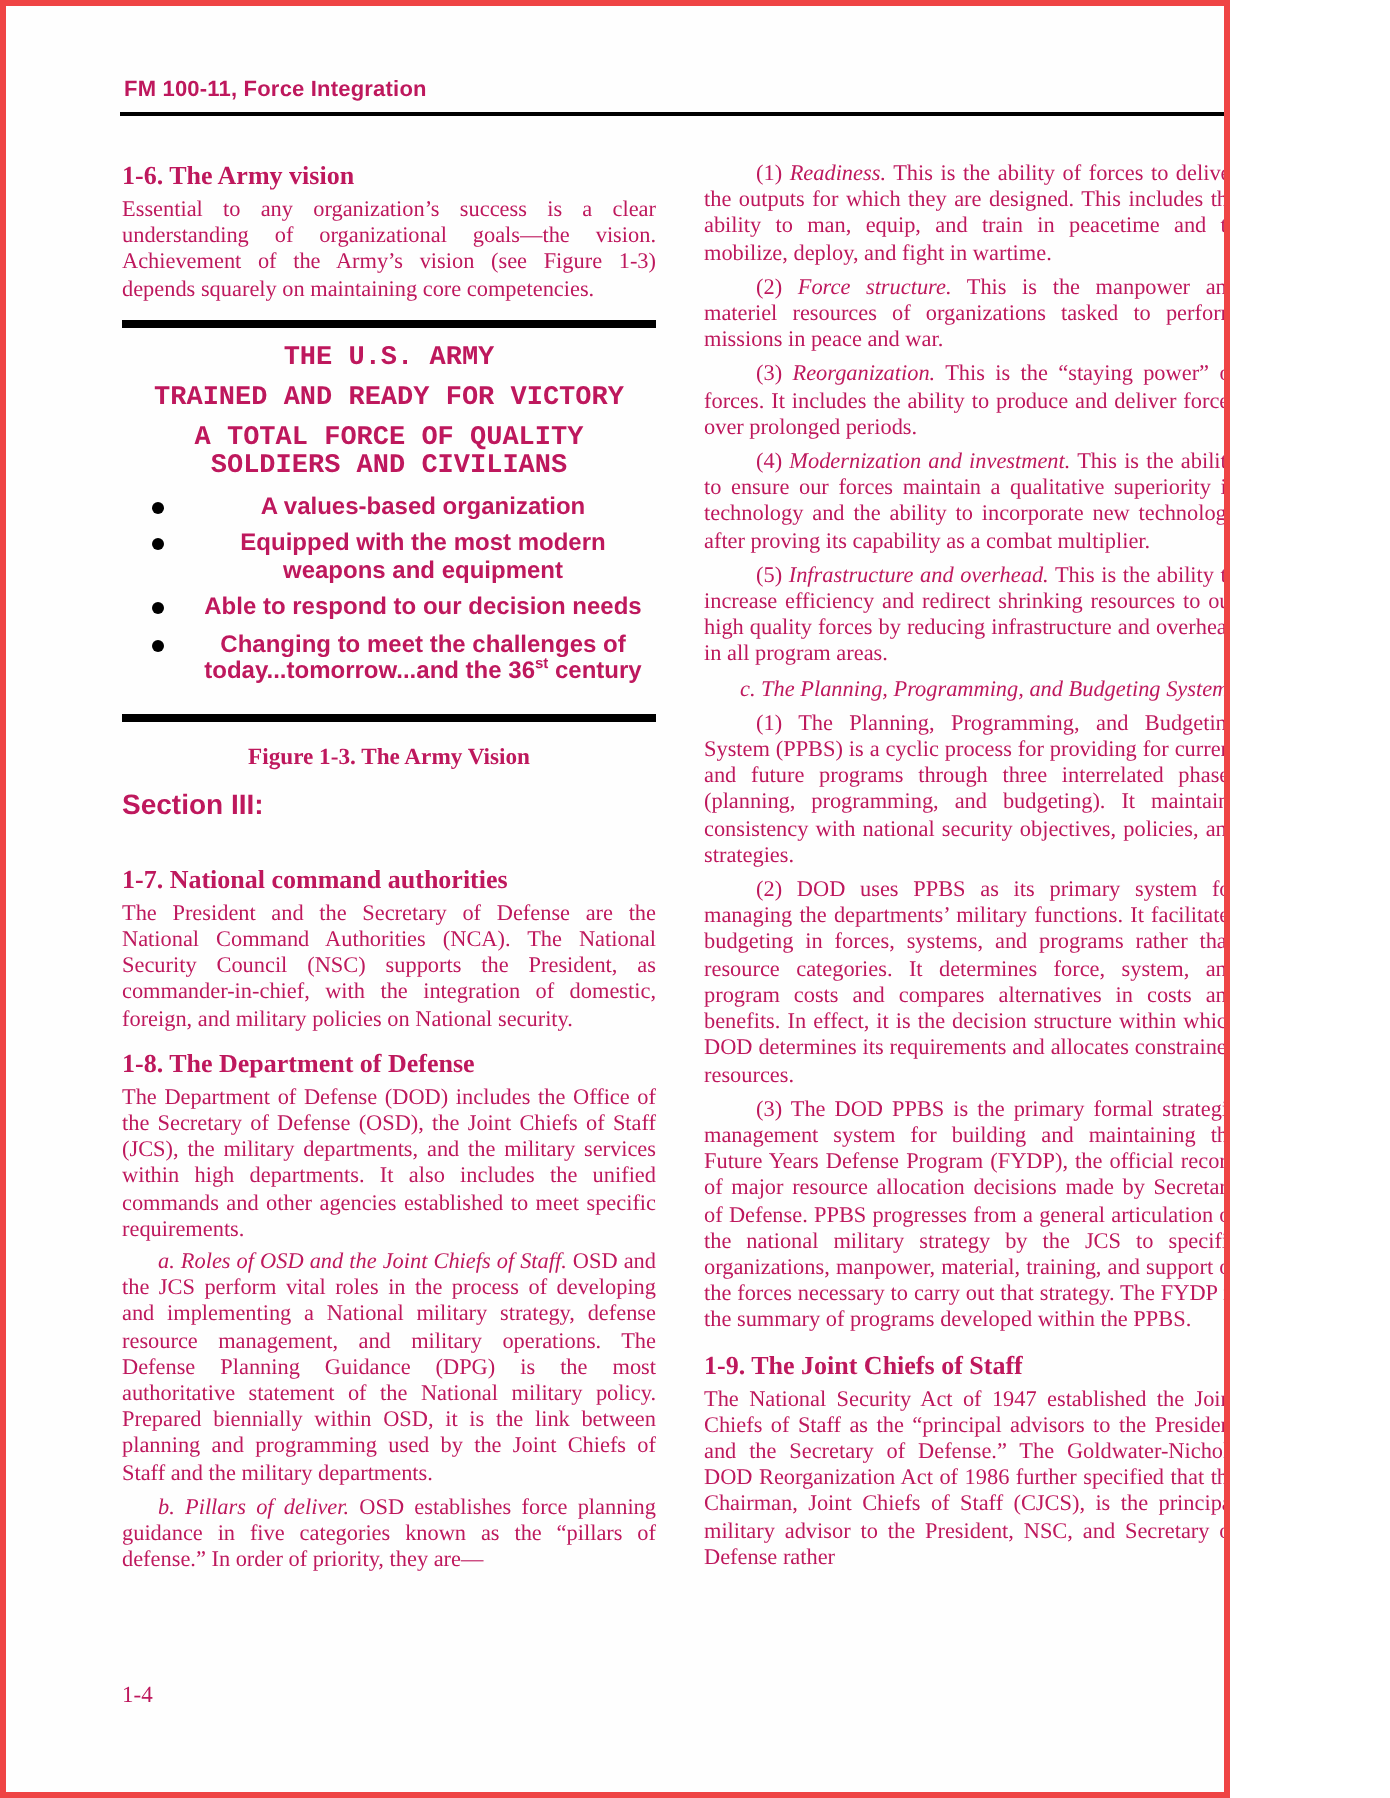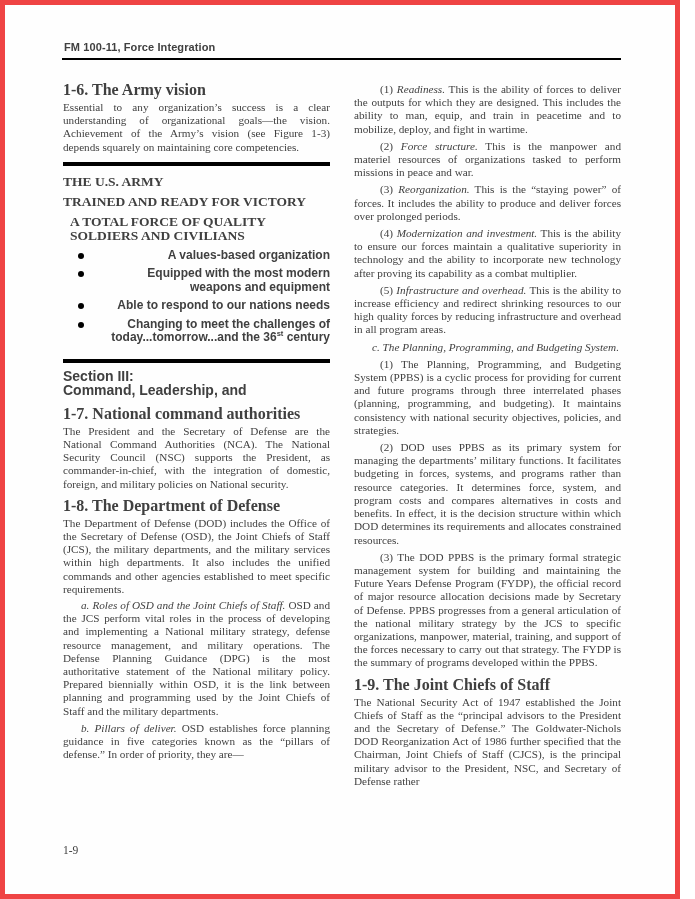--- a/index.html
+++ b/index.html
@@ -1,24 +1,24 @@
 <!DOCTYPE html>
 <html><head>
 <meta charset="utf-8">
 <style>
   * { margin:0; padding:0; box-sizing:border-box; }
   html, body { background:#ffffff; }
   .page {
     position:relative;
-    width:680px; height:899px;
+    width:615px; height:899px;
     background:#fefefe;
-    border:5px solid #ef4444;
+    border:3px solid #ef4444;
     overflow:hidden;
     font-family:"Liberation Serif", serif;
-    color:#404040;
+    color:#be185d;
   }
   .header-title {
     position:absolute; left:59px; top:37px;
     font-family:"Liberation Sans", sans-serif;
     font-weight:bold; font-size:11px; line-height:11px;
     letter-spacing:0.1px;
   }
   .header-rule {
     position:absolute; left:57px; top:53px;
     width:559px; height:2px; background:#000;
@@ -29,40 +29,40 @@
   }
   .col { width:267px; }
   .body {
     font-size:11.2px; line-height:13.2px;
     text-align:justify; margin:0 0 3px 0;
   }
   .ind-num { text-indent:26px; margin-bottom:4px; }
   .ind-let { text-indent:18px; margin-bottom:4px; }
   .para-head {
     font-family:"Liberation Serif", serif;
-    font-weight:bold; font-size:16px; line-height:14px;
+    font-weight:bold; font-size:13px; line-height:14px;
     margin:8px 0 4px 0;
   }
   .para-head.first { margin-top:0; }
   .figure-box {
     border-top:4px solid #000; border-bottom:4px solid #000;
     margin:8px 0 0 0; padding:3px 0 9px 0;
   }
   .box-title {
-    font-family:Liberation Serif, serif;
+    font-family:Liberation Mono, monospace;
     font-weight:bold; font-size:13.5px; line-height:14px;
-    margin-top:6px;
+    text-align:center; margin-top:6px;
   }
   .box-title-wrap { padding:0 7px; }
   .box-bullets { list-style:none; margin-top:6px; }
   .box-bullets li {
     position:relative;
     font-family:"Liberation Sans", sans-serif;
     font-weight:bold; font-size:12px; line-height:13.5px;
-    padding-left:34px; margin-bottom:5px; text-align:right;
+    padding-left:34px; margin-bottom:5px; text-align:center;
   }
   .bullet-dot {
     position:absolute; left:15px; top:4px;
     width:6px; height:6px; background:#000; border-radius:50%;
   }
   sup { font-size:7.5px; vertical-align:super; line-height:0; }
   .figure-caption {
     font-weight:bold; font-size:11.6px; line-height:13px;
     text-align:center; margin:11px 0 10px 0;
   }
@@ -99,31 +99,32 @@
           <li>
             <span class="bullet-dot"></span>
             <span>A values-based organization</span>
           </li>
           <li>
             <span class="bullet-dot"></span>
             <span>Equipped with the most modern weapons and equipment</span>
           </li>
           <li>
             <span class="bullet-dot"></span>
-            <span>Able to respond to our nations needs</span>
+            <span>Able to respond to our decision needs</span>
           </li>
           <li>
             <span class="bullet-dot"></span>
             <span><span>Changing to meet the challenges of today...tomorrow...and the 36</span><sup>st</sup><span> century</span></span>
           </li>
         </ul>
       </div>
 
+      <div class="figure-caption">Figure 1-3. The Army Vision</div>
 
-      <h1 class="section-heading"><span>Section III:</span><br><span>Command, Leadership, and</span><br></h1>
+      <h1 class="section-heading"><span>Section III:</span><br><br></h1>
 
       <h2 class="para-head">1-7. National command authorities</h2>
       <p class="body">The President and the Secretary of Defense are the National Command Authorities (NCA). The National Security Council (NSC) supports the President, as commander-in-chief, with the integration of domestic, foreign, and military policies on National security.</p>
 
       <h2 class="para-head">1-8. The Department of Defense</h2>
       <p class="body">The Department of Defense (DOD) includes the Office of the Secretary of Defense (OSD), the Joint Chiefs of Staff (JCS), the military departments, and the military services within high departments. It also includes the unified commands and other agencies established to meet specific requirements.</p>
 
       <p class="body ind-let"><i>a. Roles of OSD and the Joint Chiefs of Staff.</i><span> OSD and the JCS perform vital roles in the process of developing and implementing a National military strategy, defense resource management, and military operations. The Defense Planning Guidance (DPG) is the most authoritative statement of the National military policy. Prepared biennially within OSD, it is the link between planning and programming used by the Joint Chiefs of Staff and the military departments.</span></p>
 
       <p class="body ind-let"><i>b. Pillars of deliver.</i><span> OSD establishes force planning guidance in five categories known as the “pillars of defense.” In order of priority, they are—</span></p>
@@ -147,15 +148,15 @@
       <p class="body ind-num"><span>(2) </span><i></i><span>DOD uses PPBS as its primary system for managing the departments’ military functions. It facilitates budgeting in forces, systems, and programs rather than resource categories. It determines force, system, and program costs and compares alternatives in costs and benefits. In effect, it is the decision structure within which DOD determines its requirements and allocates constrained resources.</span></p>
 
       <p class="body ind-num"><span>(3) </span><i></i><span>The DOD PPBS is the primary formal strategic management system for building and maintaining the Future Years Defense Program (FYDP), the official record of major resource allocation decisions made by Secretary of Defense. PPBS progresses from a general articulation of the national military strategy by the JCS to specific organizations, manpower, material, training, and support of the forces necessary to carry out that strategy. The FYDP is the summary of programs developed within the PPBS.</span></p>
 
       <h2 class="para-head">1-9. The Joint Chiefs of Staff</h2>
       <p class="body">The National Security Act of 1947 established the Joint Chiefs of Staff as the “principal advisors to the President and the Secretary of Defense.” The Goldwater-Nichols DOD Reorganization Act of 1986 further specified that the Chairman, Joint Chiefs of Staff (CJCS), is the principal military advisor to the President, NSC, and Secretary of Defense rather</p>
     </div>
 
   </div>
 
-  <div class="page-number">1-9</div>
+  <div class="page-number">1-4</div>
 
 </div>
 
 </body></html>

